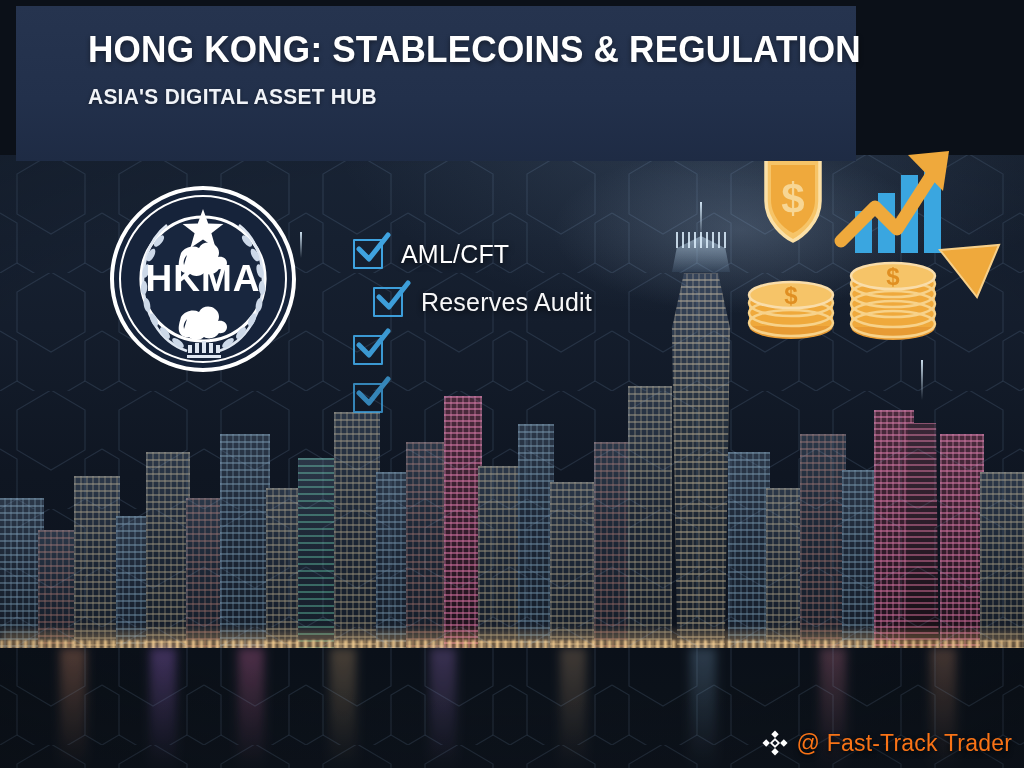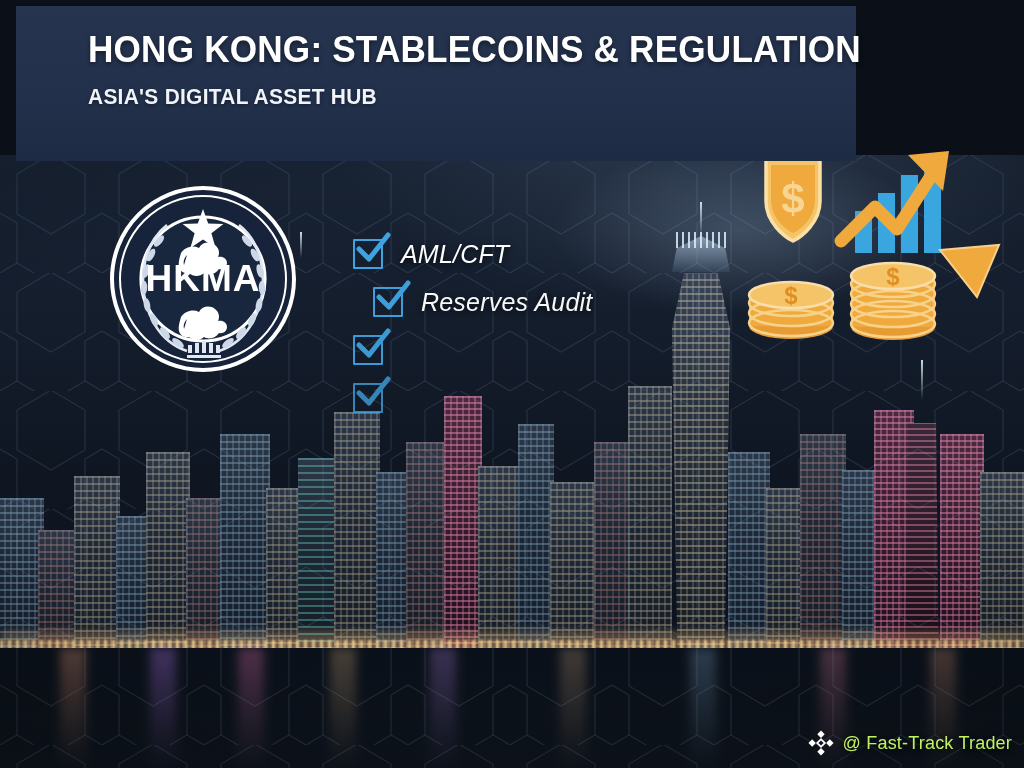--- a/index.html
+++ b/index.html
@@ -146,21 +146,21 @@
   
   .vignette{
     position:absolute; inset:0; z-index:22; pointer-events:none;
     background:radial-gradient(120% 95% at 50% 45%, rgba(0,0,0,0) 45%, rgba(0,0,0,.42) 100%);
   }
 
   
   .seal { position:absolute; left:109px; top:185px; width:188px; height:188px; z-index:30; }
 
   
-  .checklist { position:absolute; left:353px; top:232px; z-index:30;font-style:italic; }
+  .checklist { position:absolute; left:353px; top:232px; z-index:30; }
   .check-row { display:flex; align-items:center; height:44px; margin-bottom:4px; position:relative; }
   .check-box { position:relative; width:30px; height:30px; flex:0 0 30px; }
   .check-box .bx {
     position:absolute; inset:0; border:2.5px solid #3fa3e0; border-radius:1px;
   }
   .check-box .tick {
     position:absolute; left:1px; top:-9px; width:38px; height:38px;
   }
   .check-label {
     margin-left:18px; font-size:25px; color:#ffffff; white-space:nowrap;
@@ -182,21 +182,21 @@
   .footer-badge span {
     margin-left:20px; font-size:17px; font-weight:bold; color:#ffffff;
     letter-spacing:.2px; white-space:nowrap; transform:scaleX(.96); transform-origin:left center;
   }
   .brand {
     position:absolute; right:12px; top:726px; height:34px; z-index:45;
     display:flex; align-items:center; gap:9px;
   }
   .brand-logo { width:26px; height:26px; flex:0 0 26px; }
   .brand-text {
-    font-size:18px; color:#bef264; white-space:nowrap;
+    font-size:23px; color:#f97316; white-space:nowrap;
     text-shadow:0 2px 5px rgba(0,0,0,.8); letter-spacing:.2px;
   }
 </style>
 </head>
 <body>
 
 <div id="slide">
 
   <div class="header">
     <div class="header-title">HONG KONG: STABLECOINS &amp; REGULATION</div>

